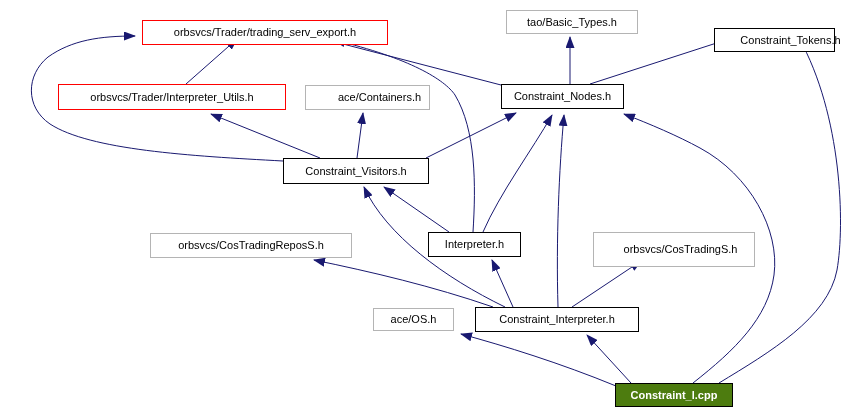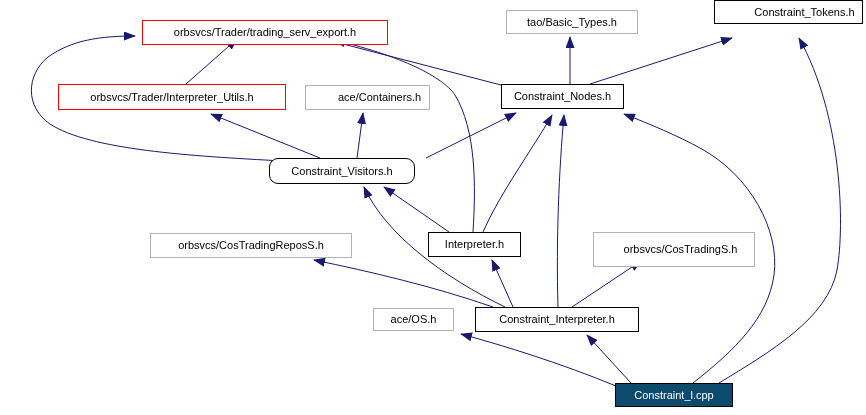--- a/index.html
+++ b/index.html
@@ -32,21 +32,21 @@
     line-height: 1;
     display: flex;
     align-items: center;
     justify-content: center;
     white-space: nowrap;
     border: 1px solid #000000;
   }
   .node.red   { border-color: #ff0000; }
   .node.gray  { border-color: #b4b4b4; }
   .node.black { border-color: #000000; }
-  .node.main  { background: #0c4a6e; color: #ffffff; border-color: #000000; }
+  .node.main  { background: #4d7c0f; color: #ffffff; border-color: #000000; font-weight: bold; }
 </style>
 </head>
 <body>
 
 <div class="graph">
 
   <svg class="edges" viewBox="0 0 866 415" xmlns="http://www.w3.org/2000/svg">
     <defs>
       <marker id="arrow" viewBox="0 0 12 9" refX="11" refY="4.5" markerWidth="12" markerHeight="9" orient="auto">
         <polygon points="0,0 12,4.5 0,9" fill="#191970"></polygon>
@@ -69,25 +69,25 @@
     <path d="M 693 383 C 735 350 768 318 774 275 C 780 230 750 175 700 148 C 678 136 650 124 624 114" marker-end="url(#arrow)"></path>
     <path d="M 493 307 C 432 286 372 272 314 260" marker-end="url(#arrow)"></path>
     <path d="M 513 307 L 492 260" marker-end="url(#arrow)"></path>
     <path d="M 572 307 L 641 261" marker-end="url(#arrow)"></path>
     <path d="M 631 383 L 587 335" marker-end="url(#arrow)"></path>
     <path d="M 616 386 C 560 363 505 346 461 334" marker-end="url(#arrow)"></path>
   </svg>
 
   <div class="node red" style="left:142px; top:20px;   width:246px; height:25px;text-align:center;">orbsvcs/Trader/trading_serv_export.h</div>
   <div class="node gray" style="left:506px; top:10px;  width:132px; height:24px;">tao/Basic_Types.h</div>
-  <div class="node black" style="left:714px; top:0;  width:149px; height:24px;padding-left:32px;">Constraint_Tokens.h</div>
+  <div class="node black" style="left:714px; top:28px;  width:121px; height:24px;padding-left:32px;">Constraint_Tokens.h</div>
   <div class="node red" style="left:58px;  top:84px;  width:228px; height:26px;">orbsvcs/Trader/Interpreter_Utils.h</div>
   <div class="node gray" style="left:305px; top:85px;  width:125px; height:25px;padding-left:24px;">ace/Containers.h</div>
   <div class="node black" style="left:501px; top:84px;  width:123px; height:25px;">Constraint_Nodes.h</div>
-  <div class="node black" style="left:269px; top:158px; width:146px; height:26px;border-radius:9px;">Constraint_Visitors.h</div>
+  <div class="node black" style="left:283px; top:158px; width:146px; height:26px;">Constraint_Visitors.h</div>
   <div class="node gray" style="left:150px; top:233px; width:202px; height:25px;">orbsvcs/CosTradingReposS.h</div>
   <div class="node black" style="left:428px; top:232px; width:93px;  height:25px;">Interpreter.h</div>
   <div class="node gray" style="left:593px; top:232px; width:162px; height:35px;padding-left:13px;">orbsvcs/CosTradingS.h</div>
   <div class="node black" style="left:475px; top:307px; width:164px; height:25px;">Constraint_Interpreter.h</div>
   <div class="node gray" style="left:373px; top:308px; width:81px;  height:23px;">ace/OS.h</div>
   <div class="node main" style="left:615px; top:383px; width:118px; height:24px;">Constraint_l.cpp</div>
 
 </div>
 
 </body></html>

